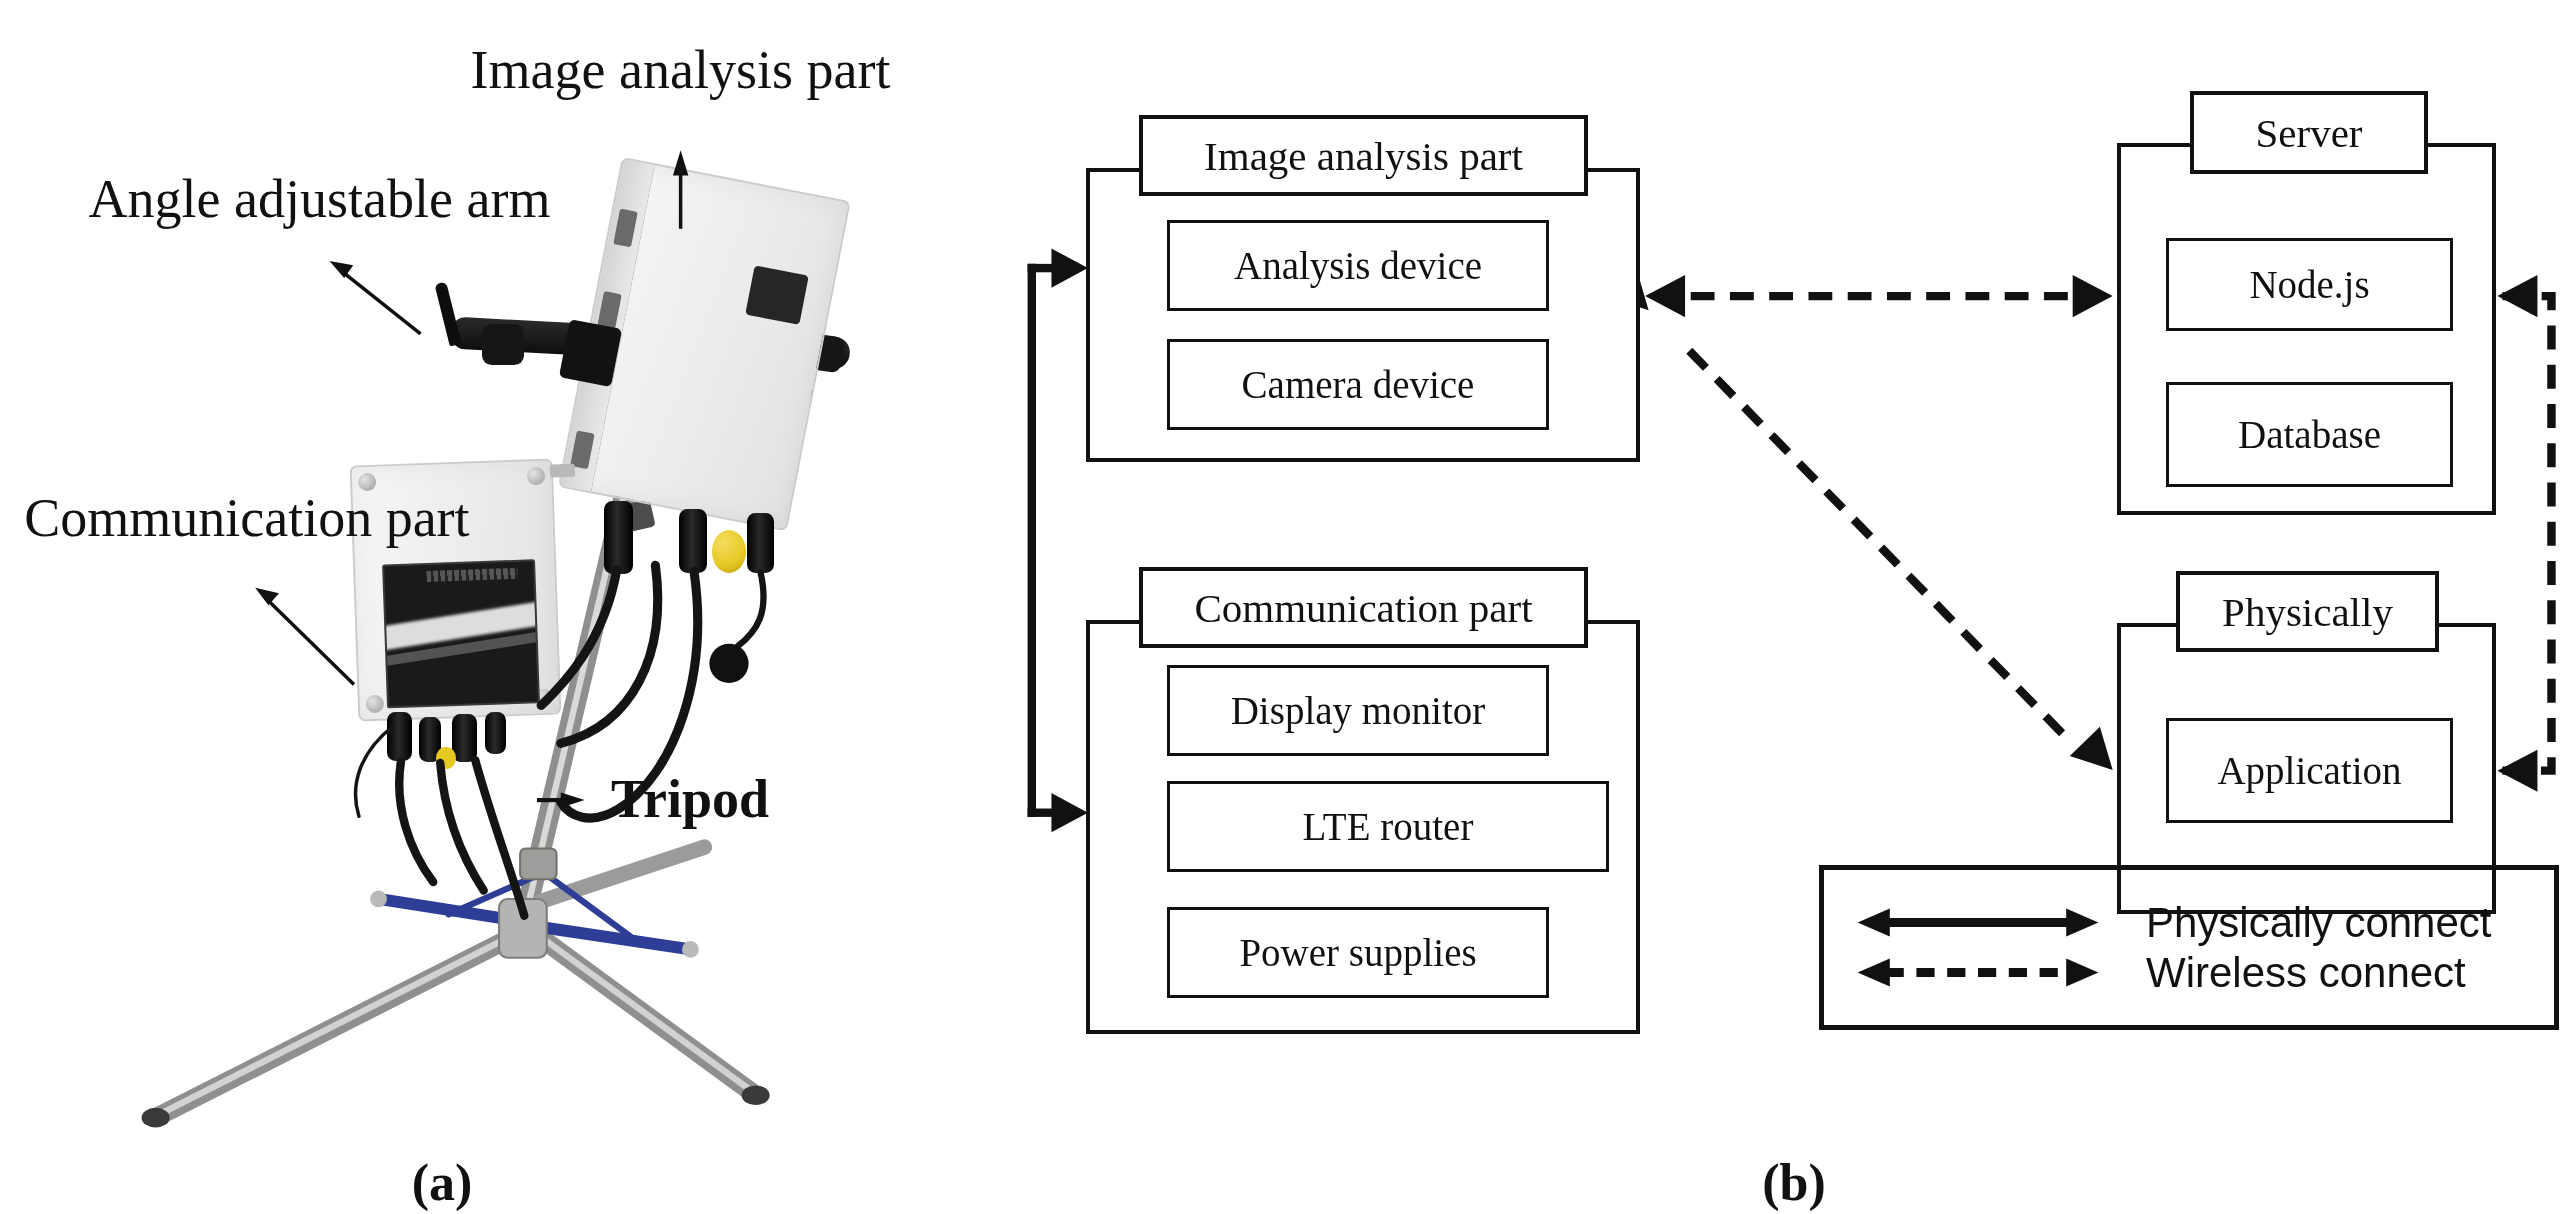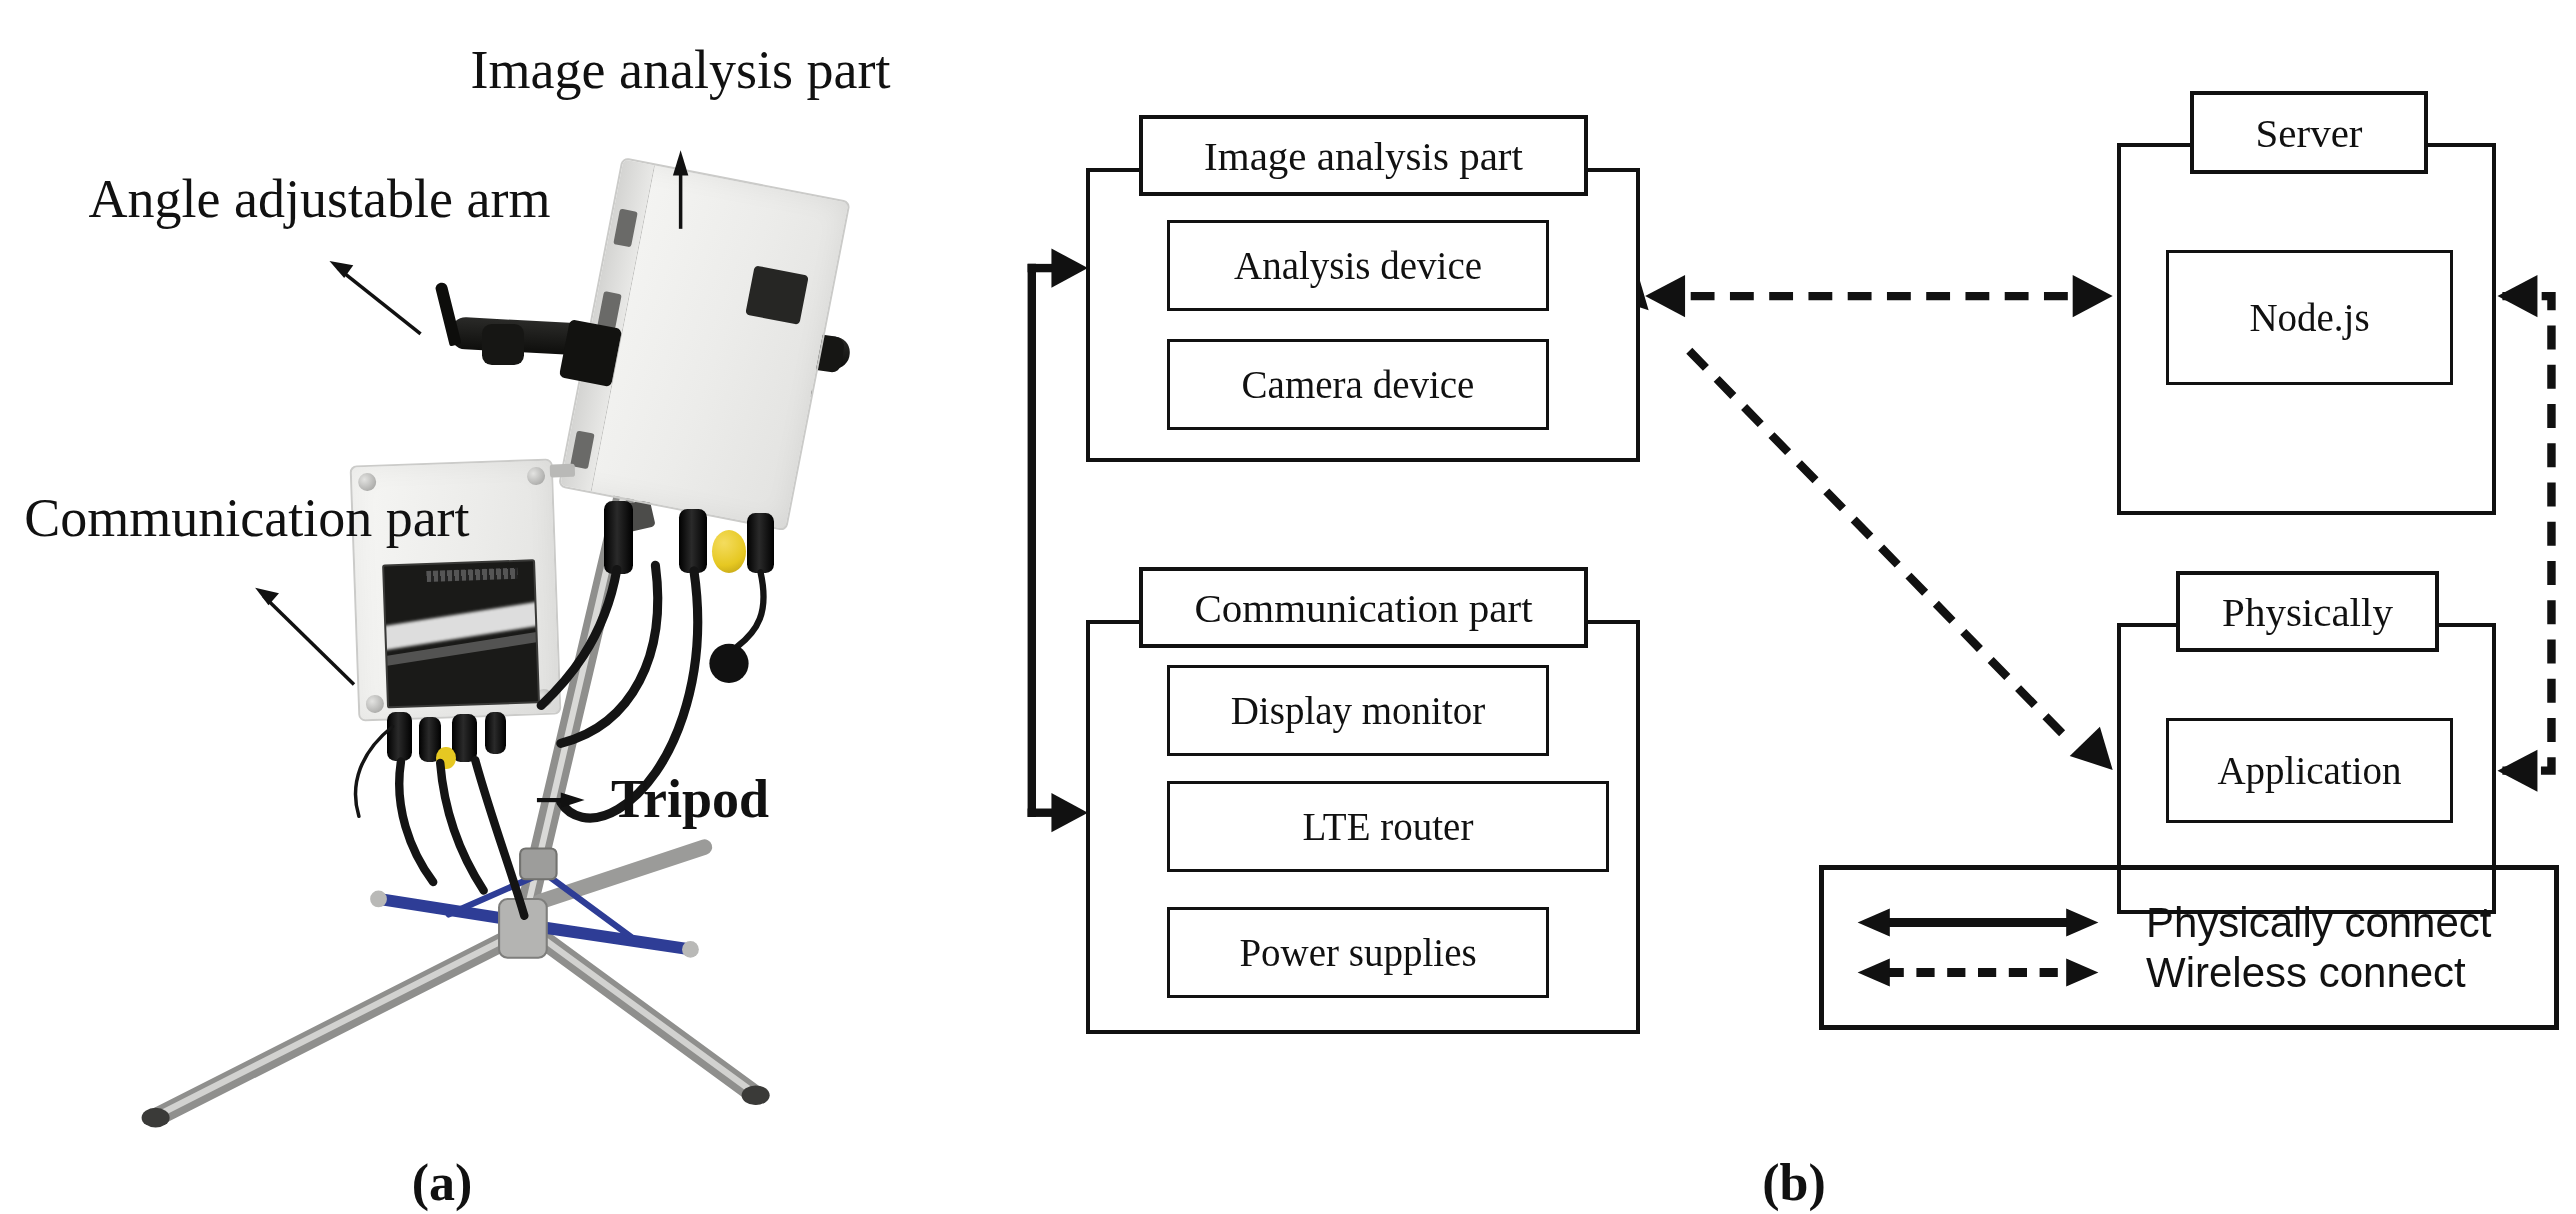--- a/index.html
+++ b/index.html
@@ -193,22 +193,25 @@
     <span>LTE router</span>
     </div>
   <div class="abs bbox innerbox" style="left:1167px;top:897px;width:382px;height:91px;">
     <span>Power supplies</span>
     </div>
 
   <div class="abs bbox outer" style="left:2117px;top:133px;width:379px;height:372px;"></div>
   <div class="abs bbox titlebox" style="left:2190px;top:81px;width:238px;height:83px;">
     <span>Server</span>
     </div>
-  <div class="abs bbox innerbox" style="left:2166px;top:240px;width:287px;height:135px;">
+  <div class="abs bbox innerbox" style="left:2166px;top:228px;width:287px;height:93px;">
     <span>Node.js</span>
+    </div>
+  <div class="abs bbox innerbox" style="left:2166px;top:372px;width:287px;height:105px;">
+    <span>Database</span>
     </div>
 
   <div class="abs bbox outer" style="left:2117px;top:613px;width:379px;height:291px;"></div>
   <div class="abs bbox titlebox" style="left:2176px;top:561px;width:263px;height:81px;">
     <span>Physically</span>
     </div>
   <div class="abs bbox innerbox" style="left:2166px;top:708px;width:287px;height:105px;">
     <span>Application</span>
     </div>
 

